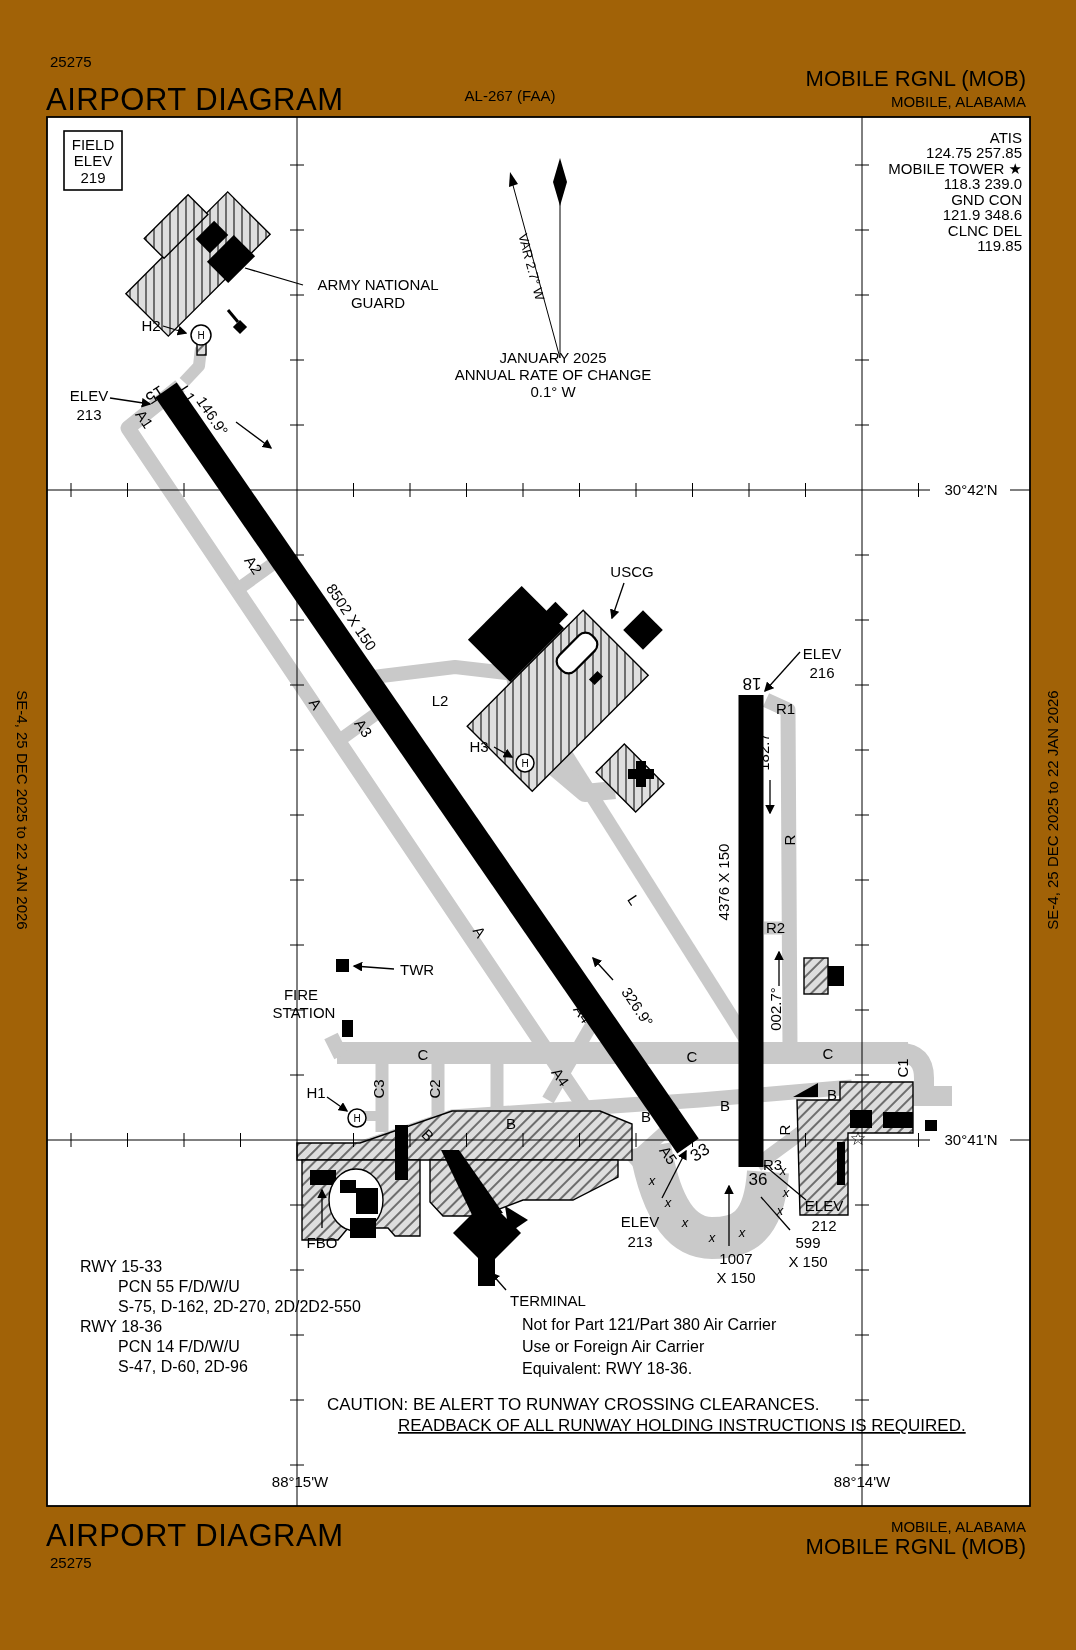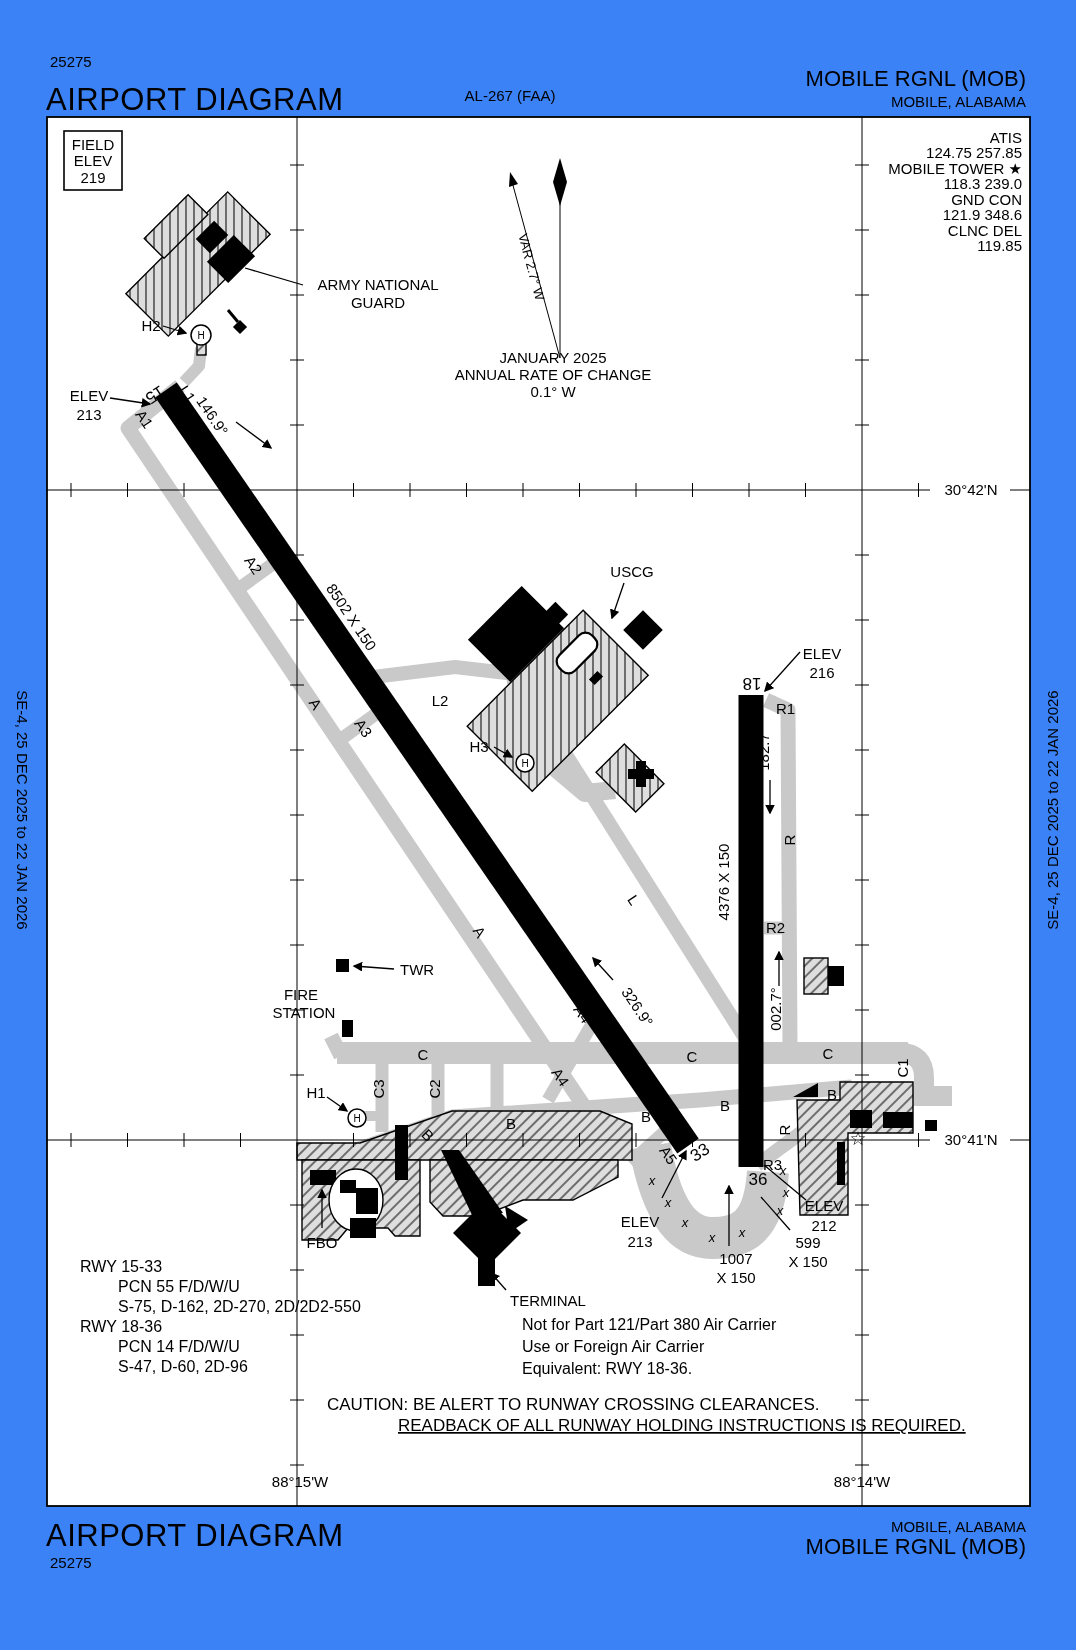--- a/index.html
+++ b/index.html
@@ -1,16 +1,16 @@
 <!DOCTYPE html>
 <html><head>
 <meta charset="utf-8">
 <style>
   html,body{margin:0;padding:0;background:#fff;}
-  .page{position:relative;width:1076px;height:1650px;background:#3b82f6;overflow:hidden;text-align:center;}
+  .page{position:relative;width:1076px;height:1650px;background:#a16207;overflow:hidden;text-align:center;}
   svg{position:absolute;left:0;top:0;}
   text{font-family:"Liberation Sans","DejaVu Sans",sans-serif;fill:#000;}
   .s13{font-size:13px;} .s15{font-size:15px;} .s16{font-size:16px;} .s17{font-size:17px;} .s22{font-size:22px;} .s31{font-size:31px;letter-spacing:.5px;}
   .mid{text-anchor:middle;} .end{text-anchor:end;}
   .ul{text-decoration:underline;}
   .gray{fill:none;stroke:#c9c9c9;}
   .ldr{stroke:#000;stroke-width:1.3;fill:none;}
   .thin{stroke:#000;stroke-width:1;fill:none;}
   .bld{fill:#000;stroke:none;}
   .hat{fill:url(#h45);stroke:#000;stroke-width:1.4;}

